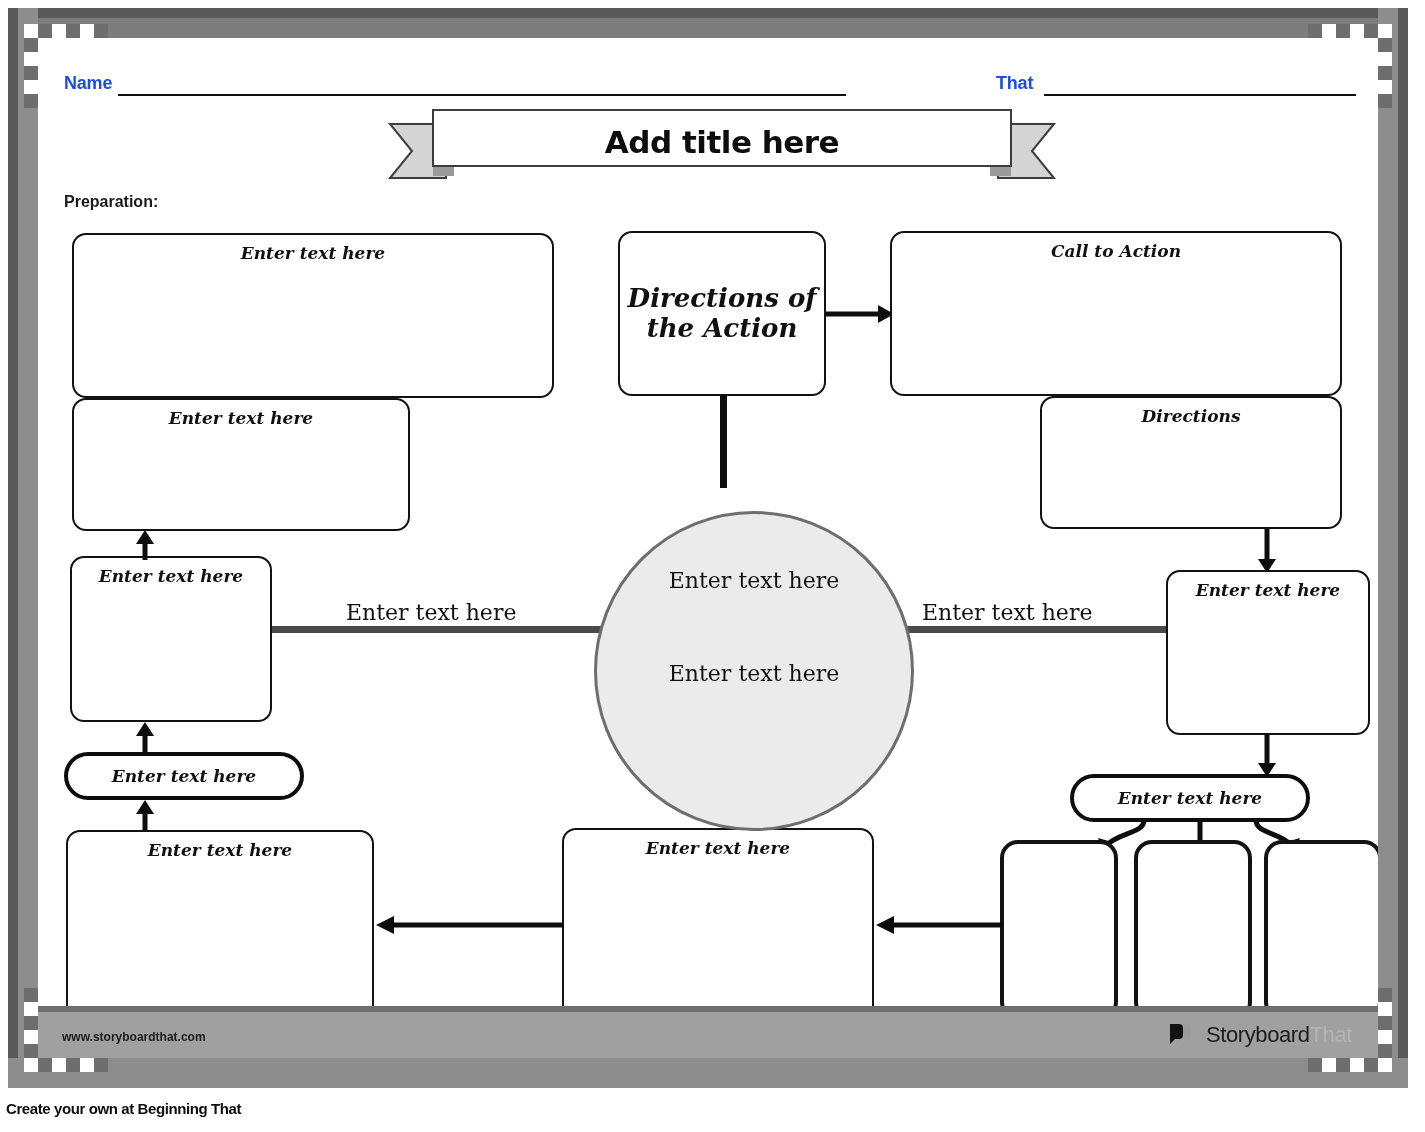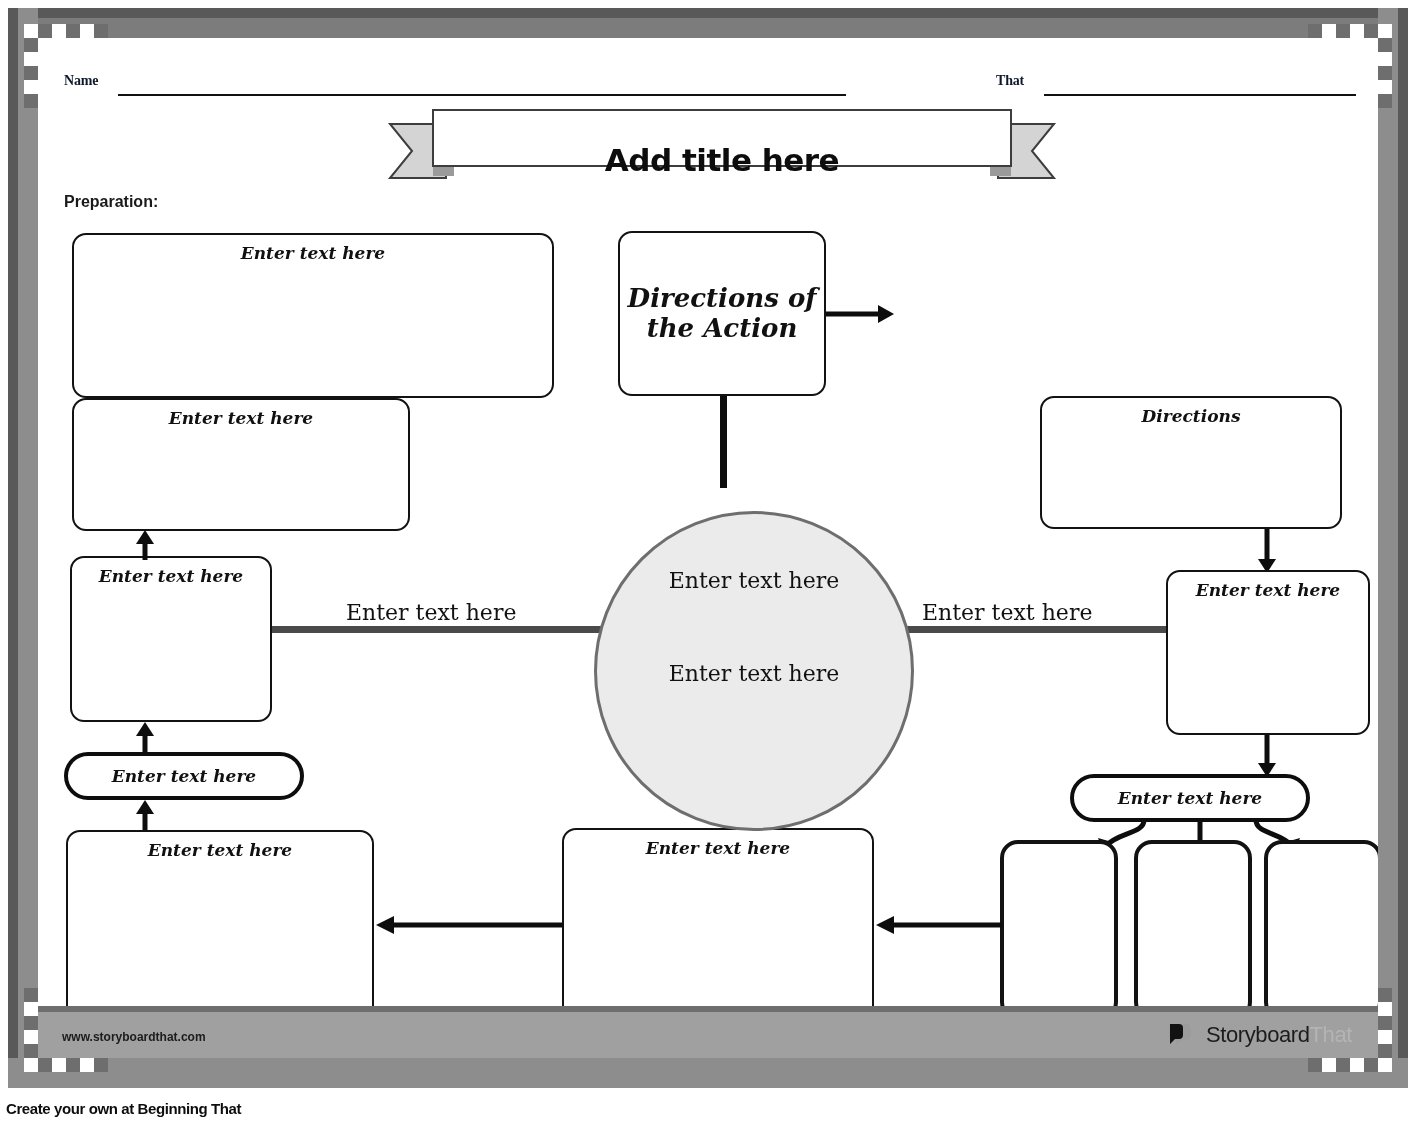--- a/index.html
+++ b/index.html
@@ -60,24 +60,24 @@
 
   
   .checker { position: absolute; }
   .ck { position: absolute; width: 14px; height: 14px; }
   .ck.d { background: #6e6e6e; }
   .ck.w { background: #ffffff; }
 
   
   .field-label {
     position: absolute;
-    font-family: Liberation Serif, serif;
+    font-family: Liberation Sans, sans-serif;
     font-weight: bold;
-    font-size: 14px;
-    color: #0f172a;
+    font-size: 18px;
+    color: #1d4ed8;
     letter-spacing: -0.2px;
   }
   .field-line {
     position: absolute;
     border-bottom: 2px solid #111111;
     height: 0;
   }
 
   
   #ribbon-wrap { position: absolute; left: 378px; top: 96px; width: 672px; height: 72px; }
@@ -280,21 +280,21 @@
         <svg width="672" height="76" viewBox="0 0 672 76">
 
           <polygon points="4,20 60,20 60,74 4,74 26,47" fill="#d4d4d4" stroke="#3d3d3d" stroke-width="2"></polygon>
           <polygon points="47,56 68,56 68,72 47,72" fill="#9a9a9a" stroke="none"></polygon>
 
           <polygon points="668,20 612,20 612,74 668,74 646,47" fill="#d4d4d4" stroke="#3d3d3d" stroke-width="2"></polygon>
           <polygon points="604,56 625,56 625,72 604,72" fill="#9a9a9a" stroke="none"></polygon>
 
           <rect x="47" y="6" width="578" height="56" fill="#ffffff" stroke="#3d3d3d" stroke-width="2"></rect>
         </svg>
-        <div style="position:absolute; left:47px; top:6px; width:578px; height:68px; display:flex; align-items:flex-end; justify-content:center;">
+        <div style="position:absolute; left:47px; top:20px; width:578px; height:68px; display:flex; align-items:flex-start; justify-content:center;">
           <span id="ribbon-title">Add title here</span>
         </div>
       </div>
 
       <span id="directions">Preparation:</span>
 
       <div class="hline" style="left:232px; top:588px; width:900px;"></div>
 
       <div class="vline" style="left:682px; top:355px; height:95px;"></div>
 
@@ -309,20 +309,23 @@
       <div class="box" style="left:580px; top:193px; width:208px; height:165px; display:flex; align-items:center; justify-content:center; flex-direction:column;">
         <span style="font-family:&quot;DejaVu Serif&quot;,serif; font-style:italic; font-weight:bold; font-size:26px; color:#111; line-height:1.12;">Directions of</span>
         <span style="font-family:&quot;DejaVu Serif&quot;,serif; font-style:italic; font-weight:bold; font-size:26px; color:#111; line-height:1.12;">the Action</span>
       </div>
 
       <svg style="position:absolute; left:788px; top:262px;" width="70" height="28">
         <line x1="0" y1="14" x2="52" y2="14" stroke="#0d0d0d" stroke-width="5"></line>
         <polygon points="52,5 68,14 52,23" fill="#0d0d0d"></polygon>
       </svg>
 
+      <div class="box" style="left:852px; top:193px; width:452px; height:165px;">
+        <span class="box-label" style="top:8px;">Call to Action</span>
+      </div>
 
       <div class="box" style="left:1002px; top:358px; width:302px; height:133px;">
         <span class="box-label" style="top:8px;">Directions</span>
       </div>
 
       <svg style="position:absolute; left:1216px; top:491px;" width="26" height="44">
         <line x1="13" y1="0" x2="13" y2="30" stroke="#0d0d0d" stroke-width="5"></line>
         <polygon points="4,30 22,30 13,44" fill="#0d0d0d"></polygon>
       </svg>
 

